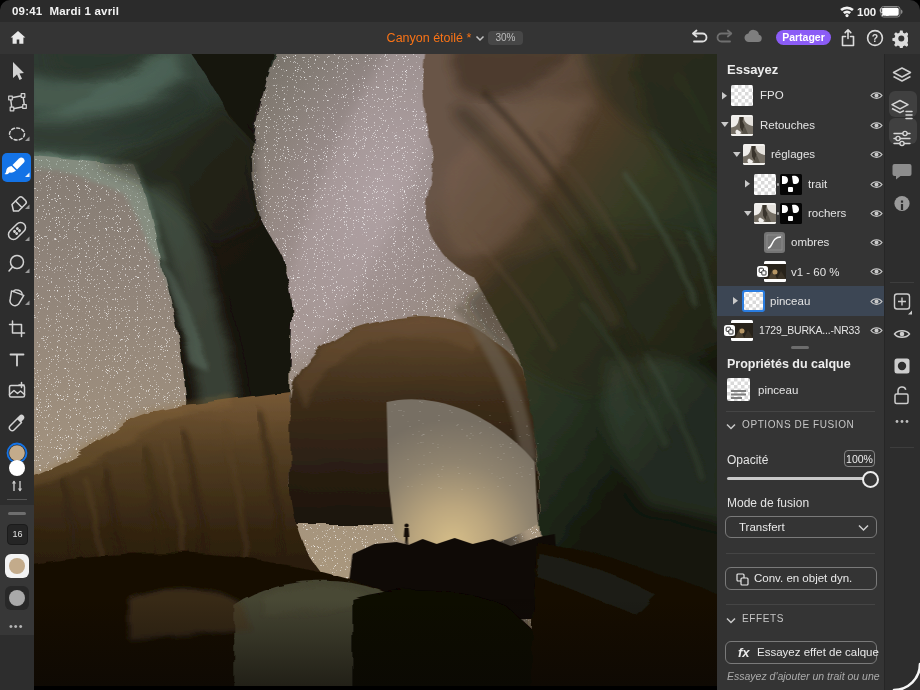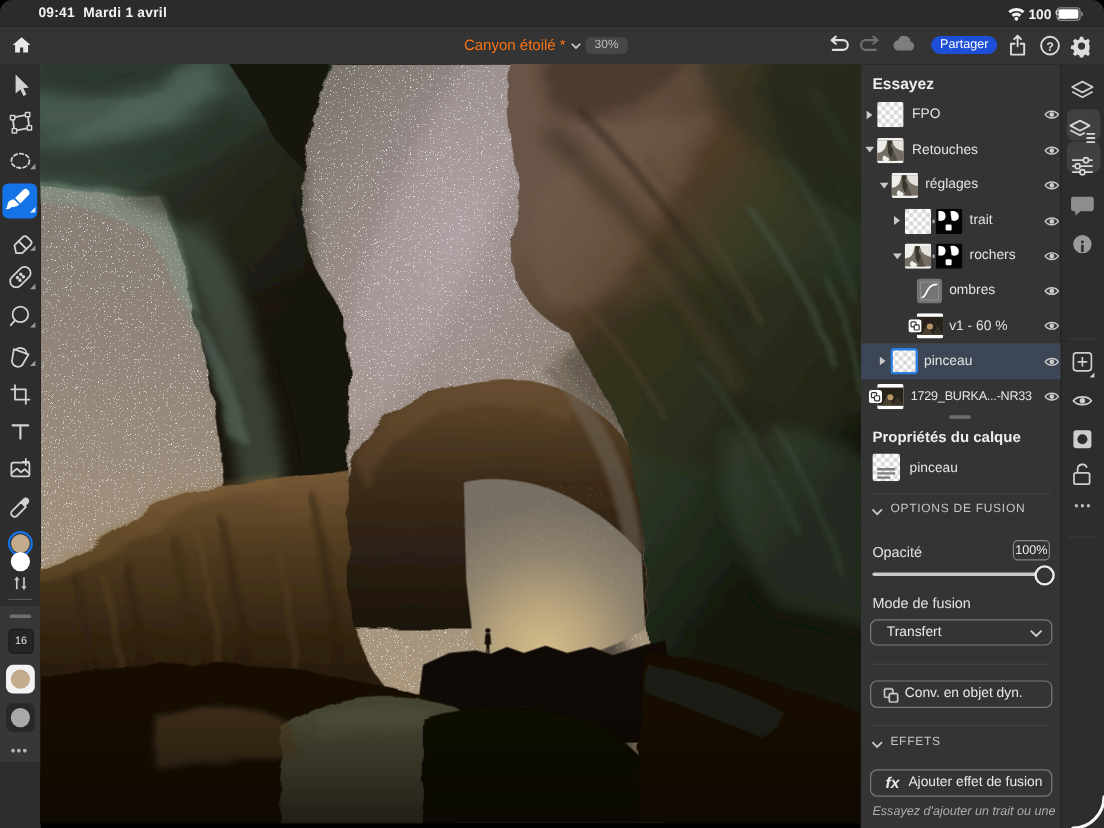--- a/index.html
+++ b/index.html
@@ -1,31 +1,31 @@
 <!DOCTYPE html>
 <html><head>
 <meta charset="utf-8">
 <style>
   html,body{margin:0;padding:0;background:#000;}
   body{width:920px;height:690px;position:relative;overflow:hidden;
        font-family:"Liberation Sans",sans-serif;-webkit-font-smoothing:antialiased;}
   .abs{position:absolute;}
   
   #statusbar{left:0;top:0;width:920px;height:22px;background:#2b2b2b;border-radius:10px 10px 0 0;}
-  #sb-left{left:32px;top:4.5px;font-size:11.5px;color:#f2f2f2;font-weight:bold;letter-spacing:.2px;}
+  #sb-left{left:12px;top:4.5px;font-size:11.5px;color:#f2f2f2;font-weight:bold;letter-spacing:.2px;}
   #sb-left span{font-weight:bold;margin-left:7px;}
   #sb-right{right:19px;top:3px;height:16px;color:#f2f2f2;font-size:12px;font-weight:bold;}
   
   #toolbar{left:0;top:22px;width:920px;height:32px;background:#343434;}
   #title{left:0;top:22px;width:872px;height:32px;text-align:center;line-height:32px;
          font-size:12.5px;color:#f97316;}
   #zoombadge{left:488px;top:31px;width:35px;height:14px;background:#474747;border-radius:4px;
              color:#bdbdbd;font-size:10px;text-align:center;line-height:14px;}
-  #partager{left:776px;top:30px;width:55px;height:15px;background:#1d4ed8;border-radius:8px;
-            color:#fff;font-size:10.5px;font-weight:normal;text-align:center;line-height:15px;}
+  #partager{left:776px;top:30px;width:55px;height:15px;background:#8b5cf6;border-radius:8px;
+            color:#fff;font-size:10.5px;font-weight:bold;text-align:center;line-height:15px;}
   
   #leftrail{left:0;top:54px;width:34px;height:636px;background:#2d2d2d;}
   #lr-lower{left:0;top:505px;width:34px;height:130px;background:#373737;}
   .lr16{left:7px;top:524px;width:19px;height:19px;background:#252525;border:1px solid #1b1b1b;
         border-radius:4px;color:#e0e0e0;font-size:9px;text-align:center;line-height:19px;}
   
   #panel{left:717px;top:54px;width:167px;height:636px;background:#343434;}
   #rightrail{left:884px;top:54px;width:36px;height:636px;background:#2d2d2d;border-left:1px solid #262626;box-sizing:border-box;}
   .ptxt{color:#e3e3e3;font-size:11.5px;}
   .hdr{color:#ededed;font-size:12.5px;font-weight:bold;}
@@ -552,21 +552,21 @@
   <span style="position:absolute;left:28px;top:4px;">Conv. en objet dyn.</span>
 </div>
 <div class="abs sep" style="top:604px;"></div>
 
 <svg class="abs" style="left:726px;top:617px;" width="10" height="7">
     <path d="M1,1.5 L5,5.5 L9,1.5" fill="none" stroke="#c9c9c9" stroke-width="1.5"></path>
   </svg>
 <div class="abs sech" style="left:742px;top:613px;">EFFETS</div>
 <div class="abs btn" style="left:725px;top:641px;width:152px;height:23px;">
   <span style="position:absolute;left:12px;top:3px;font-style:italic;font-size:13px;font-weight:bold;">fx</span>
-  <span style="position:absolute;left:31px;top:4px;">Ajouter effet de fusion</span>
+  <span style="position:absolute;left:31px;top:4px;">Essayez effet de calque</span>
 </div>
 <div class="abs" style="left:727px;top:670px;color:#ababab;font-size:10.5px;font-style:italic;">Essayez d'ajouter un trait ou une</div>
 
 <div class="abs" id="rightrail"></div>
 <div class="abs" style="left:889px;top:91px;width:28px;height:26px;background:#404040;border-radius:6px;"></div>
 <div class="abs" style="left:889px;top:118px;width:28px;height:26px;background:#404040;border-radius:6px;"></div>
 <div class="abs" style="left:890px;top:282px;width:24px;height:1px;background:#3d3d3d;"></div>
 <div class="abs" style="left:890px;top:447px;width:24px;height:1px;background:#3d3d3d;"></div>
 <svg class="abs" style="left:884px;top:54px;" width="36" height="636" viewBox="0 0 36 636">
 

